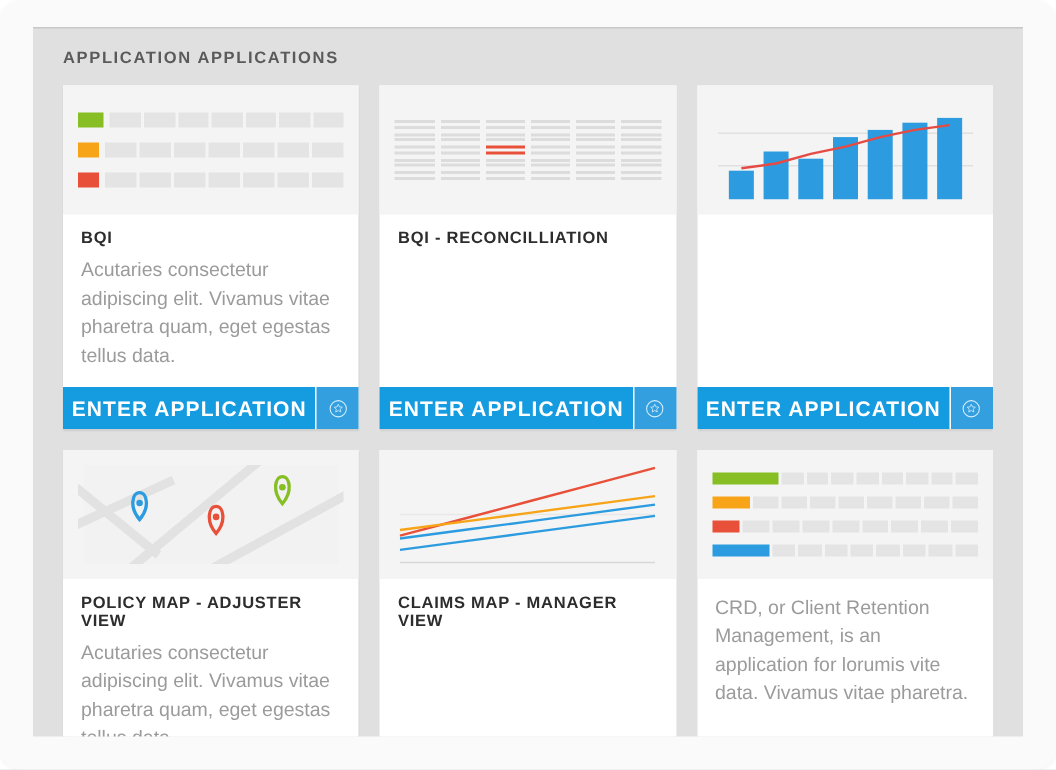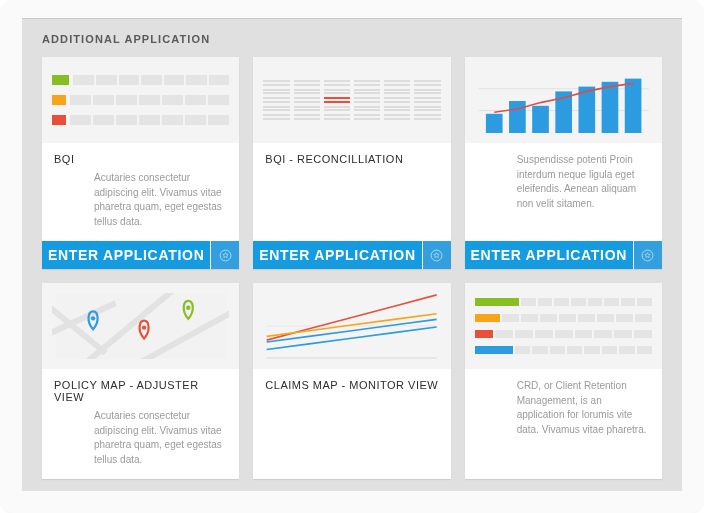--- a/index.html
+++ b/index.html
@@ -56,30 +56,29 @@
   display: flex;
   align-items: center;
   justify-content: center;
 }
 .card-body {
   padding: 10px 12px 12px 12px;
   flex: 1;
 }
 .card-title {
   font-size: 11px;
-  font-weight: 400;
+  font-weight: 700;
   letter-spacing: 0.5px;
   color: #2d2d2d;
   margin-bottom: 6px;
 }
 .card-desc {
-  font-size: 10px;
+  font-size: 13px;
   line-height: 1.45;
   color: #9b9b9b;
-  margin-left: 40px;
 }
 .enter-row {
   display: flex;
   height: 28px;
 }
 .enter-btn {
   flex: 1;
   background: #159bdf;
   color: #fff;
   font-size: 14px;
@@ -119,21 +118,21 @@
 .hbar-chip { height: 8px; margin-right: 2px; }
 .hbar-cells { flex: 1; display: flex; gap: 2px; }
 .hbar-cell { flex: 1; height: 8px; background: #e4e4e4; }
 </style>
 </head>
 <body>
 
 <div class="frame">
   <div class="panel">
     <div class="hairline"></div>
-    <div class="section-title">ADDITIONAL APPLICATION</div>
+    <div class="section-title">APPLICATION APPLICATIONS</div>
     <div class="grid" id="grid">
         <div class="card">
     <div class="thumb">
             <div class="tbars">
               <div class="tbar-row">
       <div class="tbar-chip" style="width:17.428571428571427px;background:#86be23"></div>
       <div class="tbar-cells">
                   <div class="tbar-cell"></div>
                   <div class="tbar-cell"></div>
                   <div class="tbar-cell"></div>
@@ -346,21 +345,20 @@
               <rect x="30.38285714285714" y="34" width="16.662857142857142" height="32" fill="#2c9bdf"></rect>
               <rect x="53.52571428571429" y="38.8" width="16.662857142857142" height="27.2" fill="#2c9bdf"></rect>
               <rect x="76.66857142857143" y="24.4" width="16.662857142857142" height="41.6" fill="#2c9bdf"></rect>
               <rect x="99.81142857142856" y="19.599999999999994" width="16.662857142857142" height="46.400000000000006" fill="#2c9bdf"></rect>
               <rect x="122.9542857142857" y="14.800000000000004" width="16.662857142857142" height="51.199999999999996" fill="#2c9bdf"></rect>
               <rect x="146.09714285714287" y="11.600000000000001" width="16.662857142857142" height="54.4" fill="#2c9bdf"></rect>
     <path d="M15.571428571428571 45.2 L38.714285714285715 42 L61.857142857142854 35.6 L85 30.799999999999997 L108.14285714285714 24.4 L131.28571428571428 19.599999999999994 L154.42857142857144 16.400000000000006" fill="none" stroke="#e64b43" stroke-width="1.6"></path>
   </svg>
           </div>
     <div class="card-body">
-      <div class="card-desc">Suspendisse potenti Proin interdum neque ligula eget eleifendis. Aenean aliquam non velit sitamen.</div>
     </div>
     <div class="enter-row">
       <div class="enter-btn">ENTER APPLICATION</div>
       <div class="enter-sep"></div>
       <div class="fav">
         <span>
                 <svg width="13" height="13" viewBox="0 0 24 24">
   <circle cx="12" cy="12" r="10" fill="none" stroke="#d5effd" stroke-width="1.3"></circle>
   <path d="M12 6.5l1.5 3.2 3.5.4-2.6 2.4.7 3.5L12 14.2 8.9 16l.7-3.5L7 10.1l3.5-.4z" fill="none" stroke="#d5effd" stroke-width="1"></path>
                 </svg>
@@ -397,21 +395,21 @@
             <svg viewBox="0 0 170 66" width="100%" height="100%">
     <line x1="0" y1="65" x2="170" y2="65" stroke="#d8d8d8"></line>
     <line x1="0" y1="33" x2="170" y2="33" stroke="#e8e8e8"></line>
     <path d="M0 47.14285714285714 L42.5 35.82857142857143 L85 24.514285714285712 L127.5 13.199999999999996 L170 1.8857142857142861" fill="none" stroke="#e85039" stroke-width="1.6"></path>
               <path d="M0 43.37142857142857 L42.5 37.714285714285715 L85 32.057142857142864 L127.5 26.4 L170 20.74285714285714" fill="none" stroke="#f7a418" stroke-width="1.6"></path>
               <path d="M0 49.02857142857143 L42.5 43.37142857142857 L85 37.714285714285715 L127.5 32.057142857142864 L170 26.4" fill="none" stroke="#2c9bdf" stroke-width="1.6"></path>
               <path d="M0 56.57142857142857 L42.5 50.91428571428571 L85 45.25714285714285 L127.5 39.599999999999994 L170 33.94285714285714" fill="none" stroke="#2c9bdf" stroke-width="1.6"></path>
             </svg>
           </div>
     <div class="card-body">
-      <div class="card-title">CLAIMS MAP - MONITOR VIEW</div>
+      <div class="card-title">CLAIMS MAP - MANAGER VIEW</div>
     </div>
     </div>
         <div class="card">
     <div class="thumb">
             <div class="hbars">
               <div class="hbar-row">
       <div class="hbar-chip" style="width:44.5px;background:#86be23"></div>
       <div class="hbar-cells">
                   <div class="hbar-cell"></div>
                   <div class="hbar-cell"></div>

